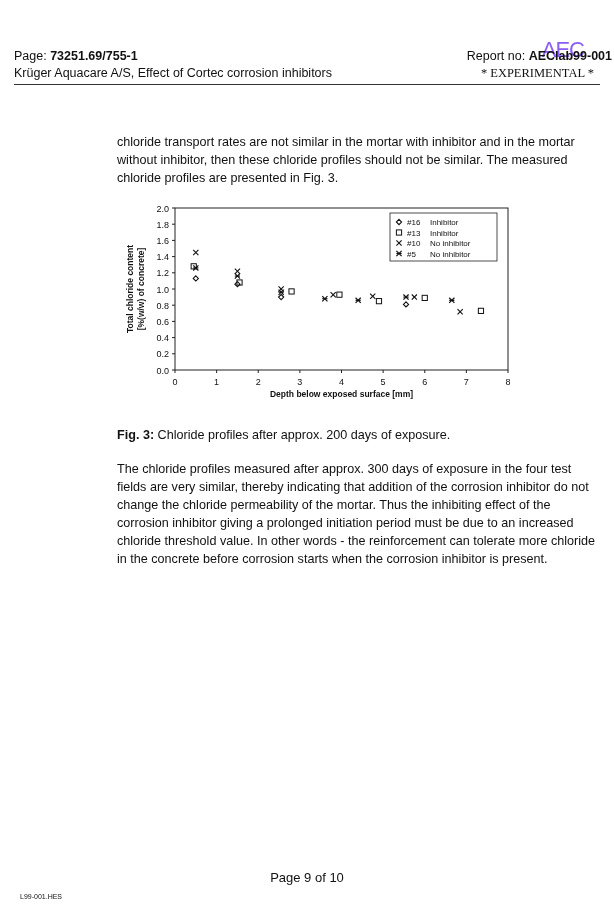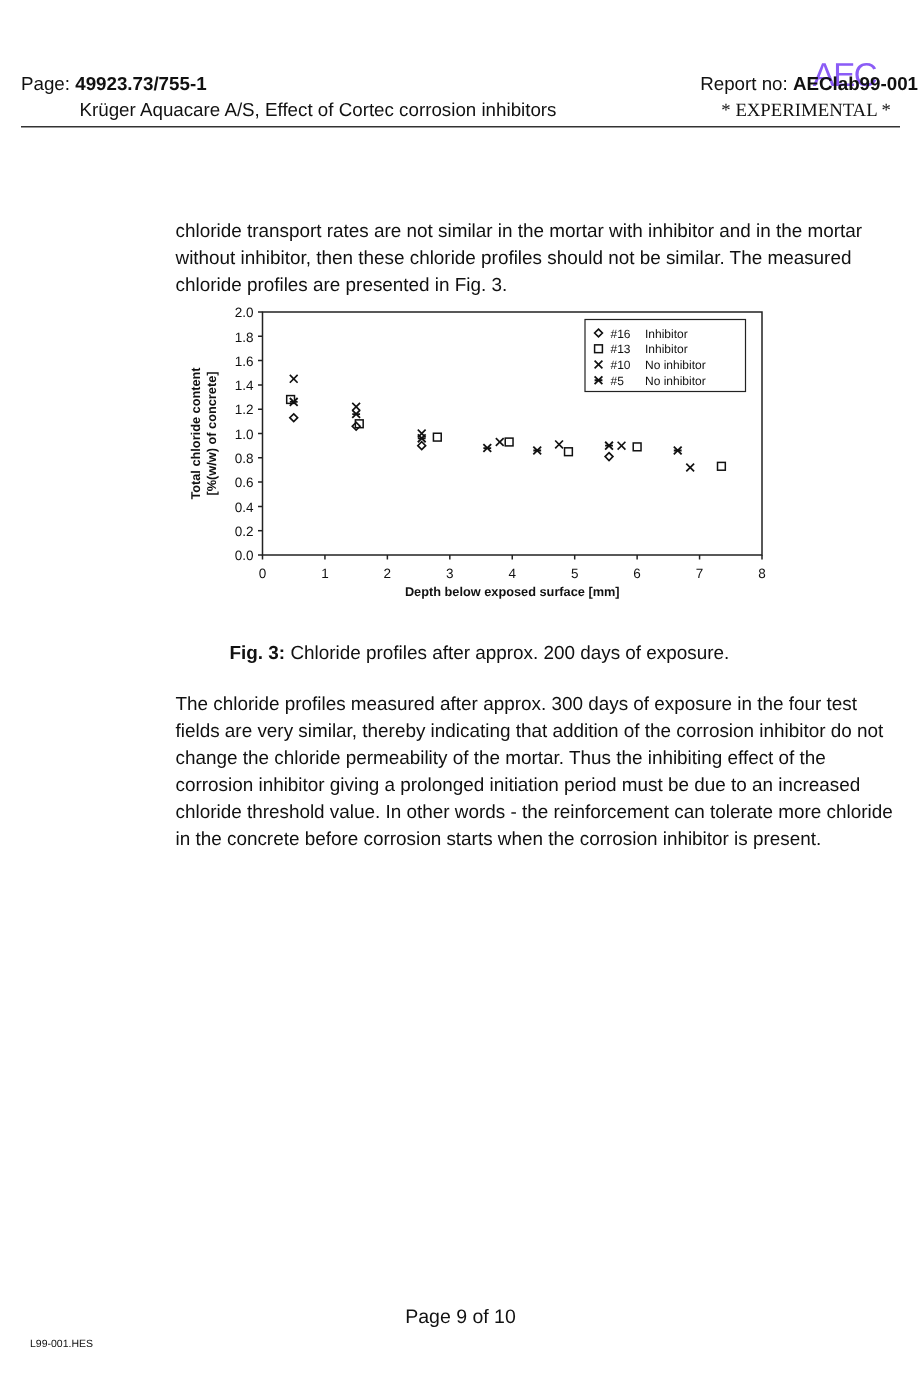--- a/index.html
+++ b/index.html
@@ -4,41 +4,41 @@
 <style>
   html, body { margin: 0; padding: 0; background: #ffffff; }
   body { width: 614px; height: 920px; position: relative; overflow: hidden; font-family: "Liberation Sans", sans-serif; color: #111; }
   .abs { position: absolute; }
   .logo { right: 30px; top: 14px; font-size: 22px; font-weight: normal; letter-spacing: -1px; color: #8b5cf6; margin-top: 23px; }
   .hdr { font-size: 12.5px; }
   .hdr b { font-weight: bold; }
   .rule { left: 14px; width: 586px; top: 84px; height: 0; border-top: 1.5px solid #333; }
   .para { left: 117px; width: 480px; font-size: 12.6px; line-height: 18px; }
   .caption { left: 117px; top: 428px; font-size: 12.6px; }
-  .caption b { font-weight: bold; margin-left: 36px; }
+  .caption b { font-weight: bold; }
   .page-num { left: 0; width: 614px; text-align: center; top: 870px; font-size: 13px; }
   .file-id { left: 20px; top: 893px; font-size: 7px; }
   svg text { font-family: "Liberation Sans", sans-serif; }
 </style>
 </head>
 <body>
 
 <div class="abs logo">AEC</div>
 
 <div class="abs hdr" style="left:14px; top:49px;">
-  <span>Page: </span><b>49923.73/755-1</b>
+  <span>Page: </span><b>73251.69/755-1</b>
 </div>
 <div class="abs hdr" style="right:2px; top:49px;">
   <span>Report no: </span><b>AEClab99-001</b>
 </div>
-<div class="abs hdr" style="left:14px; top:66px;margin-left:39px;">Krüger Aquacare A/S, Effect of Cortec corrosion inhibitors</div>
+<div class="abs hdr" style="left:14px; top:66px;">Krüger Aquacare A/S, Effect of Cortec corrosion inhibitors</div>
 <div class="abs hdr" style="right:20px; top:66px;font-family:Liberation Serif, serif;">* EXPERIMENTAL *</div>
 <div class="abs rule"></div>
 
-<div class="abs para" style="top:145px;">chloride transport rates are not similar in the mortar with inhibitor and in the mortar without inhibitor, then these chloride profiles should not be similar. The measured chloride profiles are presented in Fig. 3.</div>
+<div class="abs para" style="top:133px;">chloride transport rates are not similar in the mortar with inhibitor and in the mortar without inhibitor, then these chloride profiles should not be similar. The measured chloride profiles are presented in Fig. 3.</div>
 
 <svg class="abs" style="left:110px; top:195px;" width="420" height="215">
   <g id="chart-layer">
       <rect x="65" y="13" width="333" height="162" fill="none" stroke="#222" stroke-width="1"></rect>
       <line x1="62" y1="175" x2="65" y2="175" stroke="#222"></line>
       <text x="59" y="178.5" font-size="9" text-anchor="end" fill="#111">0.0</text>
       <line x1="62" y1="158.8" x2="65" y2="158.8" stroke="#222"></line>
       <text x="59" y="162.3" font-size="9" text-anchor="end" fill="#111">0.2</text>
       <line x1="62" y1="142.6" x2="65" y2="142.6" stroke="#222"></line>
       <text x="59" y="146.1" font-size="9" text-anchor="end" fill="#111">0.4</text>

